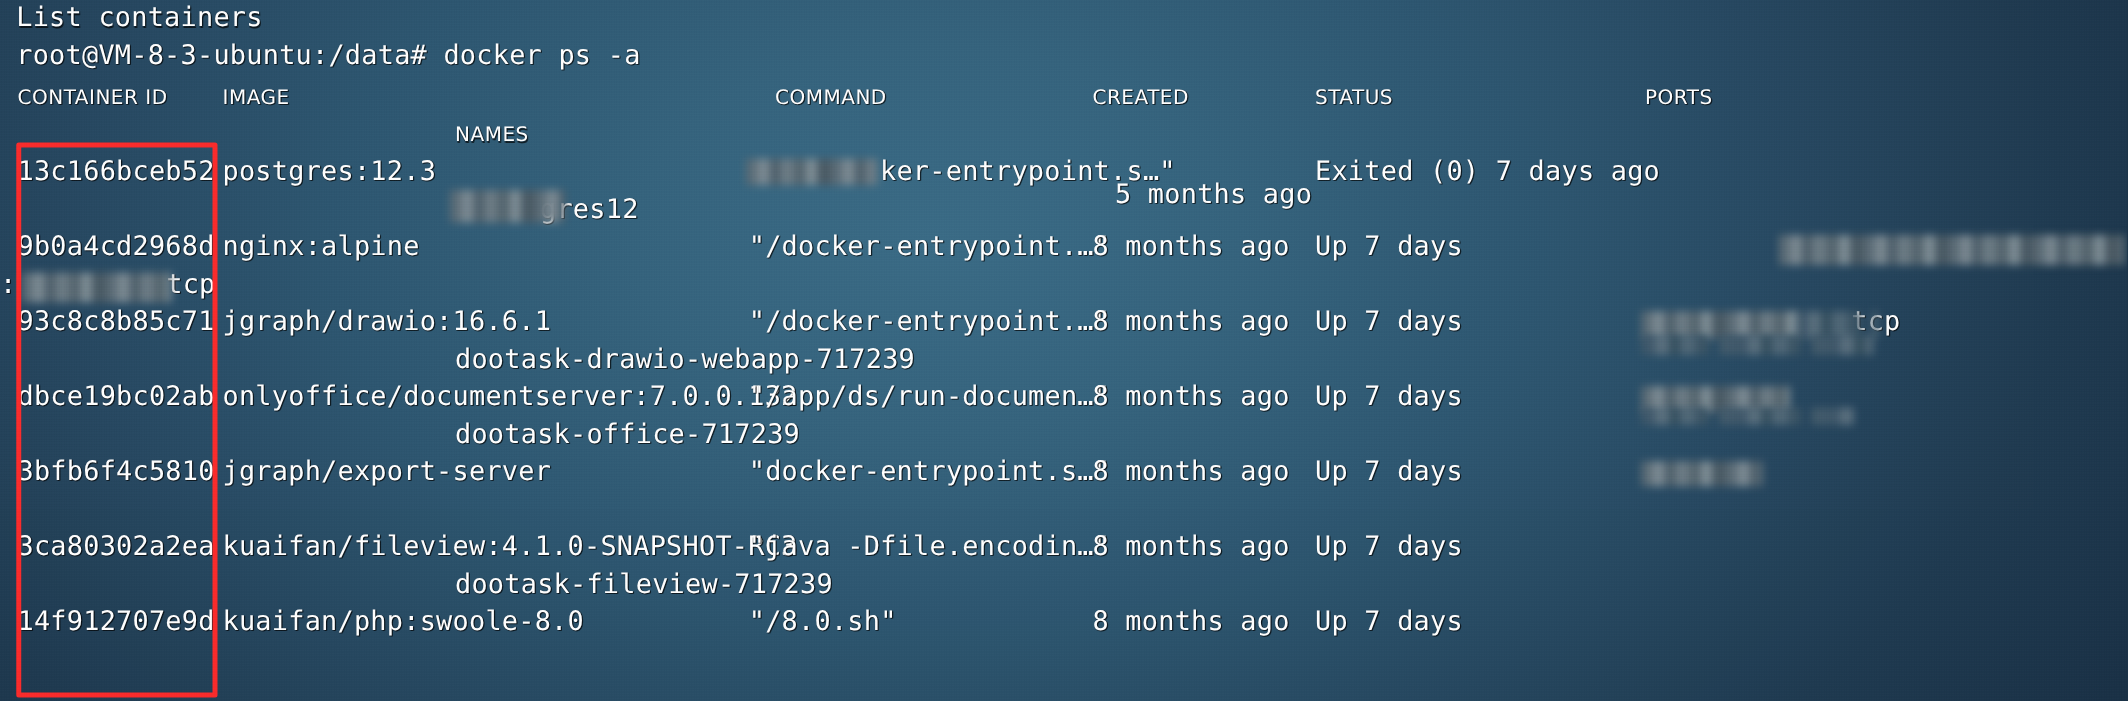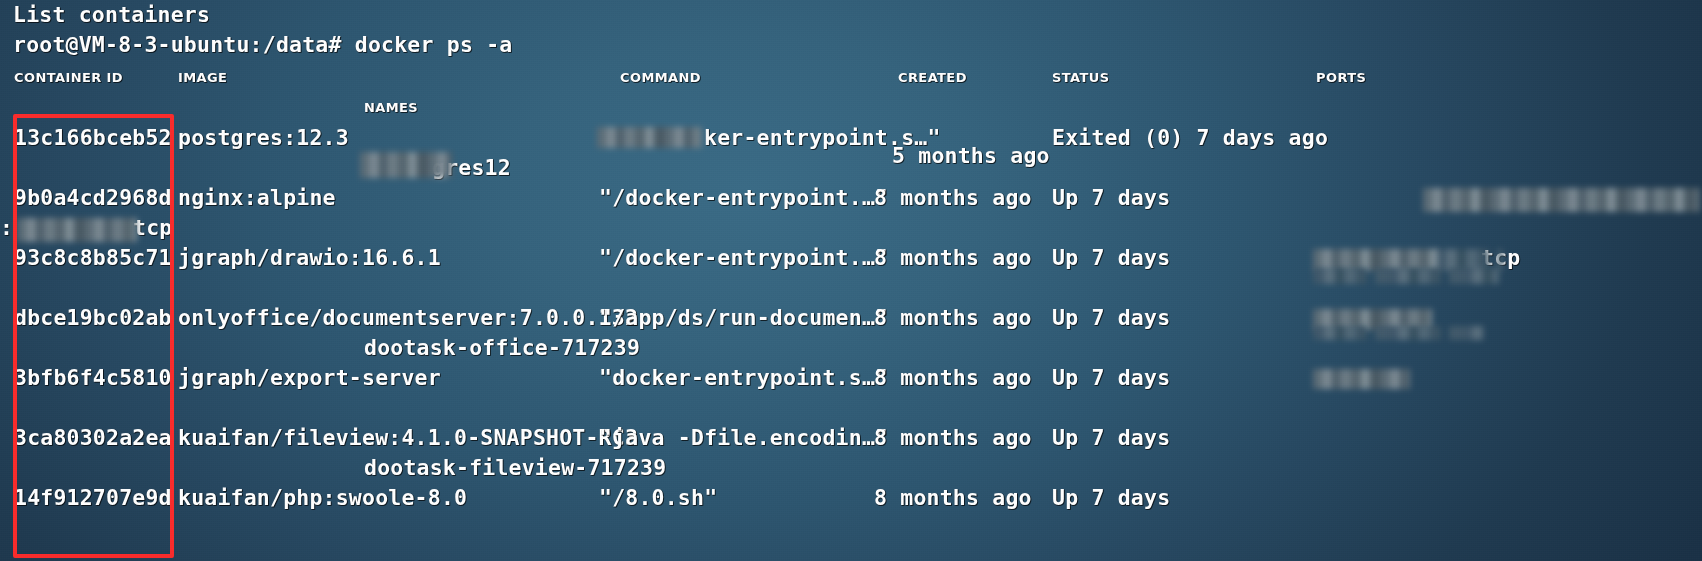--- a/index.html
+++ b/index.html
@@ -46,23 +46,22 @@
     position: absolute;
     white-space: pre;
     color: #ffffff;
     font-size: 21.5px;
     line-height: 24px;
     letter-spacing: .2px;
     text-shadow:
        1px 1px 0 rgba(0,0,0,.55),
        1px 0   0 rgba(0,0,0,.30),
        0   1px 0 rgba(0,0,0,.30);
-    font-weight: bold;
   }
-  .hdr { font-family: "DejaVu Sans", "Liberation Sans", sans-serif; font-size: 13px; letter-spacing: .4px; }
+  .hdr { font-family: "DejaVu Sans", "Liberation Sans", sans-serif; font-size: 16px; letter-spacing: .4px; }
 
   
   .redact {
     position: absolute;
     border-radius: 1px;
     filter: blur(3.2px);
     background:
       repeating-linear-gradient(90deg,
         #5d6d77 0 9px, #7c8a93 9px 19px, #4e5f6a 19px 27px,
         #6e7d86 27px 38px, #56666f 38px 48px, #819098 48px 57px,
@@ -93,21 +92,21 @@
 
 <div id="screen">
 
   <div class="line" style="left:13px; top:3px;">List containers</div>
 
   <div class="line" style="left:13px; top:33px;">root@VM-8-3-ubuntu:/data# docker ps -a</div>
 
   <div class="line hdr" style="left:14px; top:66px;">CONTAINER ID</div>
   <div class="line hdr" style="left:178px; top:66px;">IMAGE</div>
   <div class="line hdr" style="left:620px; top:66px;">COMMAND</div>
-  <div class="line hdr" style="left:874px; top:66px;margin-left:24px;">CREATED</div>
+  <div class="line hdr" style="left:874px; top:66px;">CREATED</div>
   <div class="line hdr" style="left:1052px; top:66px;">STATUS</div>
   <div class="line hdr" style="left:1316px; top:66px;">PORTS</div>
   <div class="line hdr" style="left:364px; top:96px;">NAMES</div>
 
   <div class="line" style="left:14px; top:126px;">13c166bceb52</div>
   <div class="line" style="left:178px; top:126px;">postgres:12.3</div>
   <div class="line" style="left:704px; top:126px;">ker-entrypoint.s…"</div>
   <div class="redact" style="left:597px; top:127px; width:105px; height:21px;"></div>
   <div class="line" style="left:874px; top:144px;padding-left:18px;">5 months ago</div>
   <div class="line" style="left:1052px; top:126px;text-align:right;">Exited (0) 7 days ago</div>
@@ -129,20 +128,21 @@
   <div class="line" style="left:14px; top:246px;">93c8c8b85c71</div>
   <div class="line" style="left:178px; top:246px;">jgraph/drawio:16.6.1</div>
   <div class="line" style="left:599px; top:246px;">"/docker-entrypoint.…"</div>
   <div class="line" style="left:874px; top:246px;">8 months ago</div>
   <div class="line" style="left:1052px; top:246px;">Up 7 days</div>
   <div class="line" style="left:1481px; top:246px;">tcp</div>
   <div class="redact soft" style="left:1435px; top:249px; width:68px; height:22px;"></div>
   <div class="redact" style="left:1313px; top:249px; width:125px; height:22px;"></div>
   <div class="redact soft" style="left:1313px; top:268px; width:186px; height:16px;"></div>
 
+  <div class="line" style="left:364px; top:276px;">dootask-drawio-webapp-717239</div>
 
   <div class="line" style="left:14px; top:306px;">dbce19bc02ab</div>
   <div class="line" style="left:178px; top:306px;">onlyoffice/documentserver:7.0.0.132</div>
   <div class="line" style="left:599px; top:306px;">"/app/ds/run-documen…"</div>
   <div class="line" style="left:874px; top:306px;">8 months ago</div>
   <div class="line" style="left:1052px; top:306px;">Up 7 days</div>
   <div class="redact" style="left:1313px; top:309px; width:119px; height:21px;"></div>
   <div class="redact soft" style="left:1313px; top:326px; width:170px; height:14px;"></div>
 
   <div class="line" style="left:364px; top:336px;">dootask-office-717239</div>

